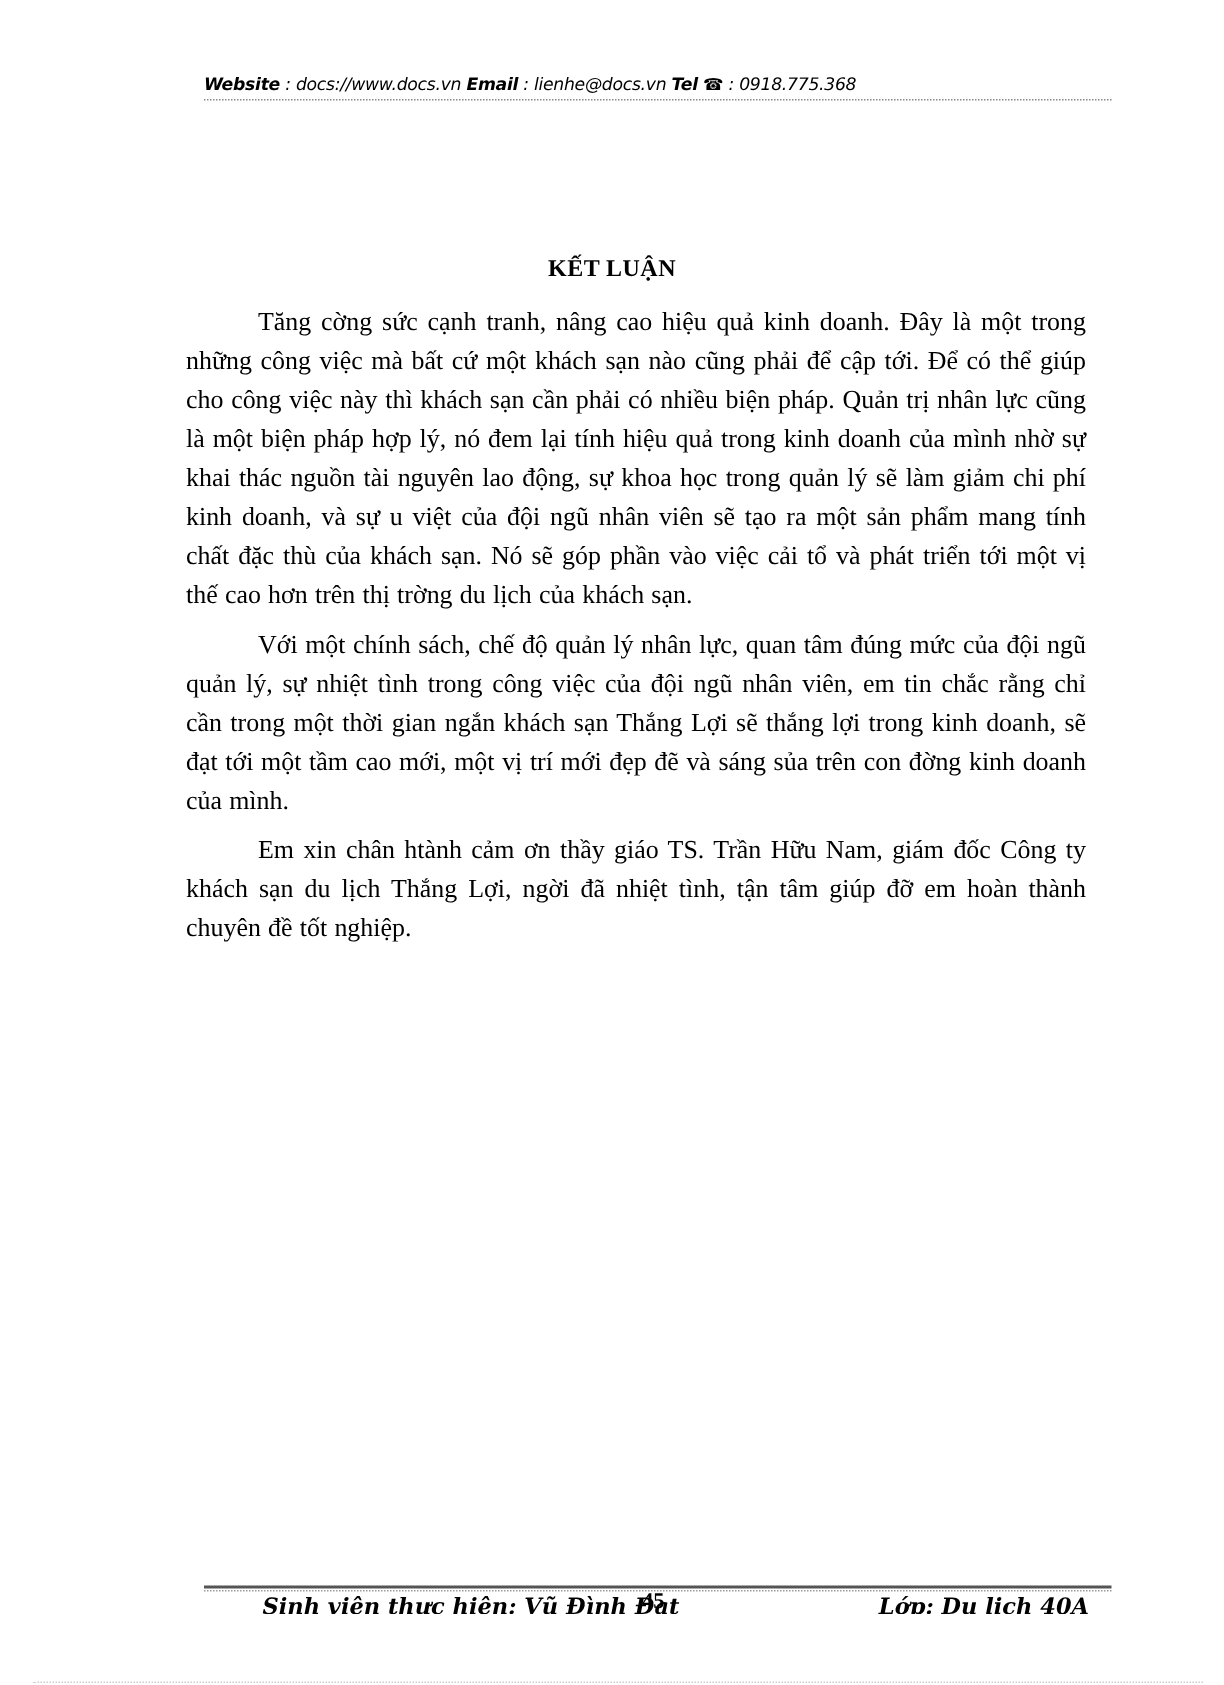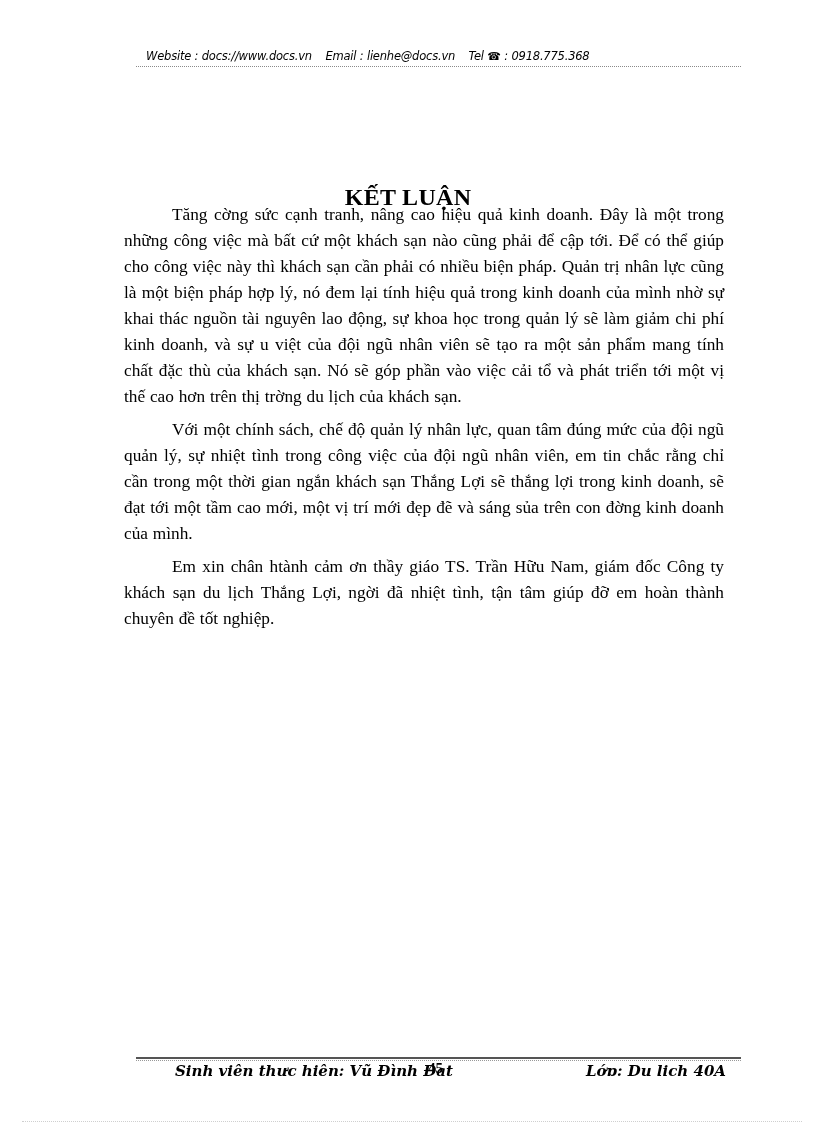--- a/index.html
+++ b/index.html
@@ -19,44 +19,44 @@
       left: 136px;
       top: 49px;
       width: 605px;
       height: 18px;
       font-family: "DejaVu Sans", sans-serif;
       font-size: 11.5px;
       font-style: italic;
       white-space: nowrap;
       letter-spacing: -0.2px;
     }
-    .header b { font-weight: normal; margin-left: 10px; }
+    .header b { font-weight: bold; }
     .header .phone-icon {
       display: inline-block;
       font-style: normal;
       font-size: 11px;
       font-weight: bold;
     }
     .header-rule {
       position: absolute;
       left: 136px;
       top: 66px;
       width: 605px;
       height: 0;
       border-top: 1px dotted #8a8a8a;
     }
     .title {
       position: absolute;
       left: 0;
       width: 816px;
-      top: 184px;
+      top: 171px;
       text-align: center;
       font-family: "Liberation Serif", serif;
       font-weight: bold;
-      font-size: 24px;
+      font-size: 16px;
       letter-spacing: 0.3px;
     }
     .body-text {
       position: absolute;
       left: 124px;
       top: 202px;
       width: 600px;
       font-family: "Liberation Serif", serif;
       font-size: 17.3px;
       line-height: 26px;

